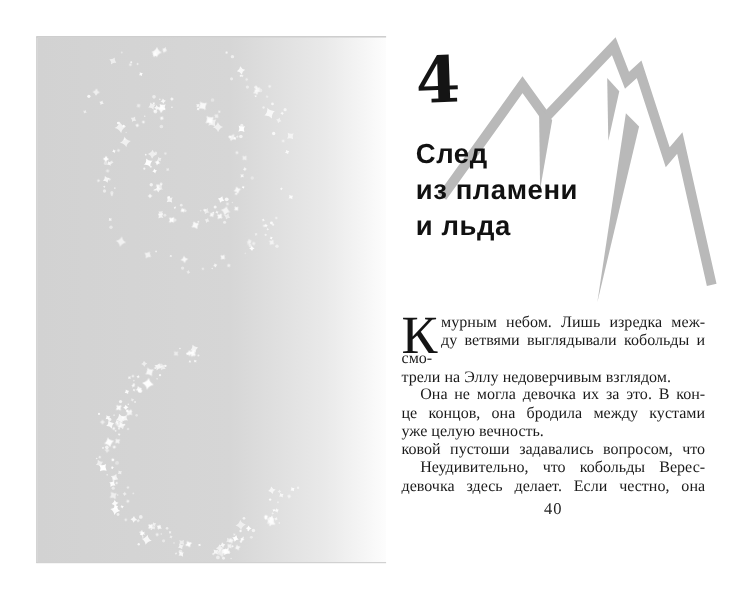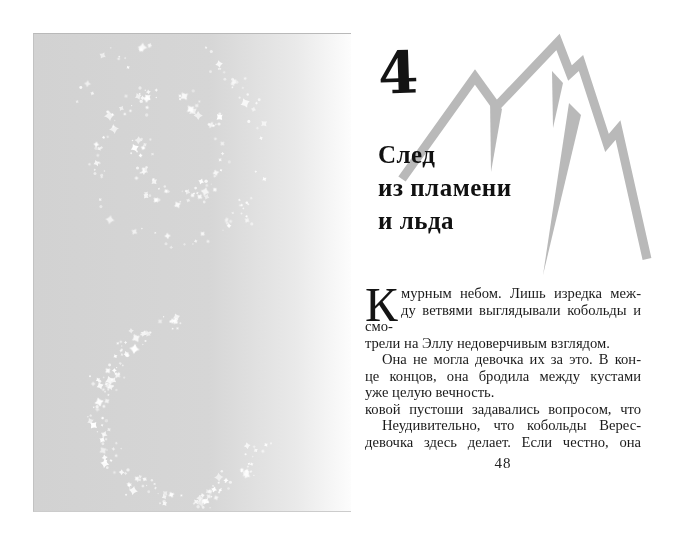--- a/index.html
+++ b/index.html
@@ -14,22 +14,22 @@
   .left-page svg{position:absolute;left:0;top:0;}
 
   
   .right-page{position:absolute;left:351px;top:0;width:323px;height:544px;background:#ffffff;}
 
   .mountain{position:absolute;left:44px;top:33px;width:280px;height:250px;}
 
   .chapter-number{position:absolute;left:27px;top:44px;
                   font-family:"DejaVu Serif",serif;font-weight:bold;font-size:58px;line-height:1;
                   color:#141414;transform:rotate(-2deg);}
-  .chapter-title{position:absolute;left:27px;top:138px;
-                 font-family:Liberation Serif, serif;font-weight:bold;font-size:25px;line-height:33px;
+  .chapter-title{position:absolute;left:27px;top:124px;
+                 font-family:Liberation Sans, sans-serif;font-weight:bold;font-size:25px;line-height:33px;
                  letter-spacing:0.5px;color:#111111;}
 
   .body-text{position:absolute;left:14px;top:285px;width:276px;
              font-size:14.6px;line-height:16.5px;color:#1a1a1a;}
   .drop-cap{float:left;width:36px;height:33px;
             font-family:"Liberation Serif",serif;font-size:49px;line-height:40px;
             color:#141414;}
   .bl{text-align:justify;}
   .bl.j{text-align-last:justify;}
   .bl.e{text-align-last:left;}
@@ -443,15 +443,15 @@
           <div class="bl e">трели на Эллу недоверчивым взглядом.</div>
           <div class="bl j ind">Она не могла девочка их за это. В кон-</div>
           <div class="bl j">це концов, она бродила между кустами</div>
           <div class="bl e">уже целую вечность.</div>
           <div class="bl j">ковой пустоши задавались вопросом, что</div>
           <div class="bl j ind">Неудивительно, что кобольды Верес-</div>
           <div class="bl j">девочка здесь делает. Если честно, она</div>
         </div>
     </div>
 
-    <div class="page-number">48</div>
+    <div class="page-number">40</div>
   </div>
 </div>
 
 </body></html>

